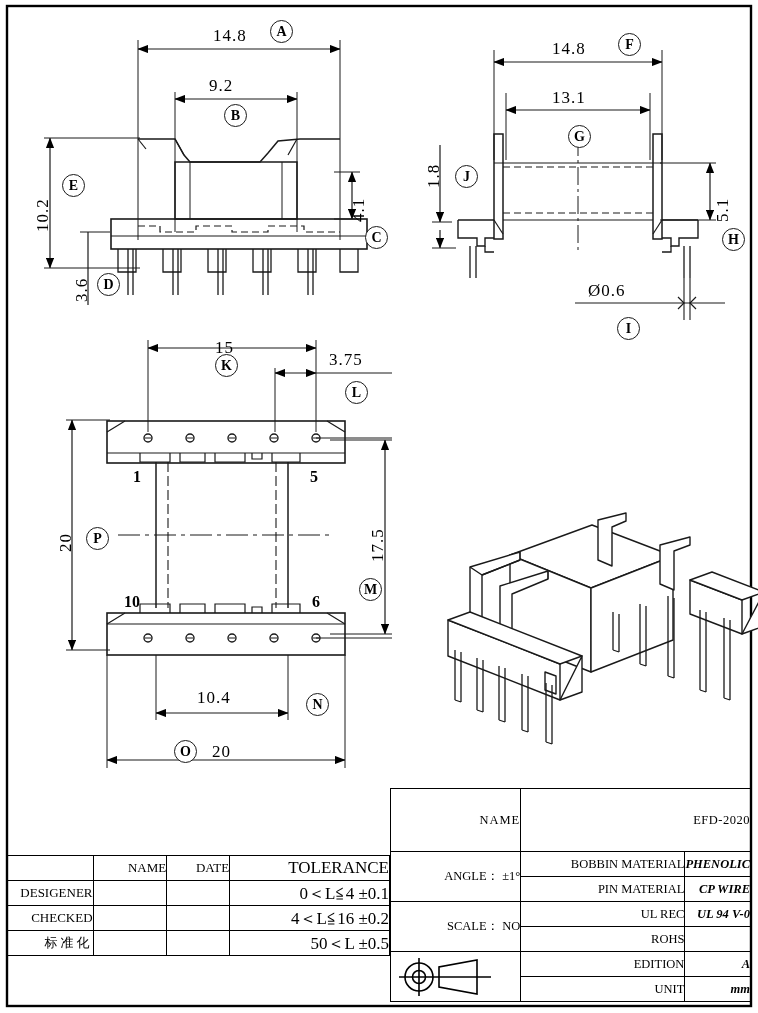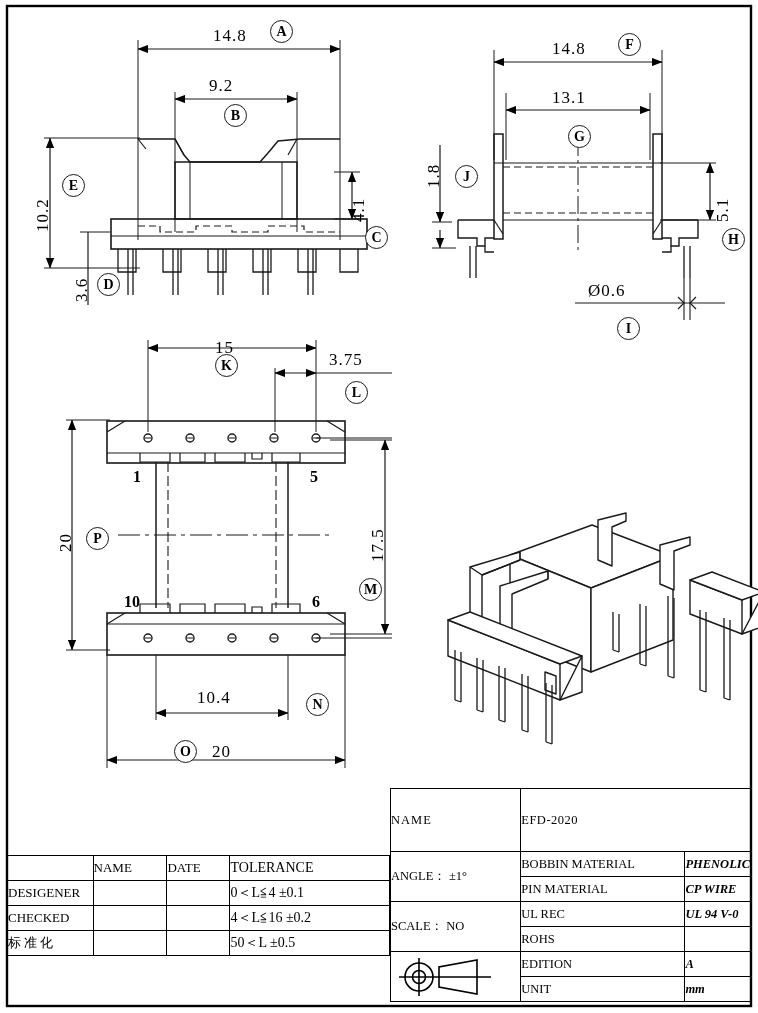--- a/index.html
+++ b/index.html
@@ -10,28 +10,28 @@
   .bal{position:absolute;width:21px;height:21px;border:1.6px solid #1a1a1a;border-radius:50%;
        display:flex;align-items:center;justify-content:center;font-size:14px;font-weight:700;
        font-family:"Liberation Serif",serif;background:#fff;}
   .dim{position:absolute;font-size:17px;letter-spacing:1px;font-family:"Liberation Serif",serif;}
   .dimv{position:absolute;font-size:17px;letter-spacing:1px;font-family:"Liberation Serif",serif;
         transform-origin:left top;}
   .pinno{position:absolute;font-size:16px;font-weight:700;font-family:"Liberation Serif",serif;}
 
   
   table{border-collapse:collapse;position:absolute;font-family:"Liberation Serif",serif;}
-  table td{border:1.3px solid #000;text-align:left;vertical-align:middle;padding:0;}
+  table td{border:1.3px solid #000;text-align:right;vertical-align:middle;padding:0;}
 
   #tbl-left{left:7px;top:855px;width:383px;}
   #tbl-left td{height:24px;font-size:13px;}
   #tbl-left td.c0{width:85px;}
   #tbl-left td.c1{width:74px;}
   #tbl-left td.c2{width:63px;}
-  #tbl-left td.c3{width:161px;font-size:14px;}
+  #tbl-left td.c3{width:161px;font-size:17px;}
   .cn{font-family:"DejaVu Sans",sans-serif;font-size:13px;letter-spacing:3px;}
 
   #tbl-right{left:390px;top:788px;width:361px;}
   #tbl-right td{font-size:12.5px;}
   .td-name-h{height:62px;width:130px;font-size:16px;letter-spacing:1px;}
   .td-name-v{height:62px;width:231px;font-size:16px;letter-spacing:0.5px;}
   .td-ang{width:130px;height:48px;font-size:15px;}
   .td-sca{width:130px;height:48px;font-size:15px;}
   .td-proj{width:130px;height:48px;}
   .td-k{width:171px;height:24px;font-size:12.5px;}

